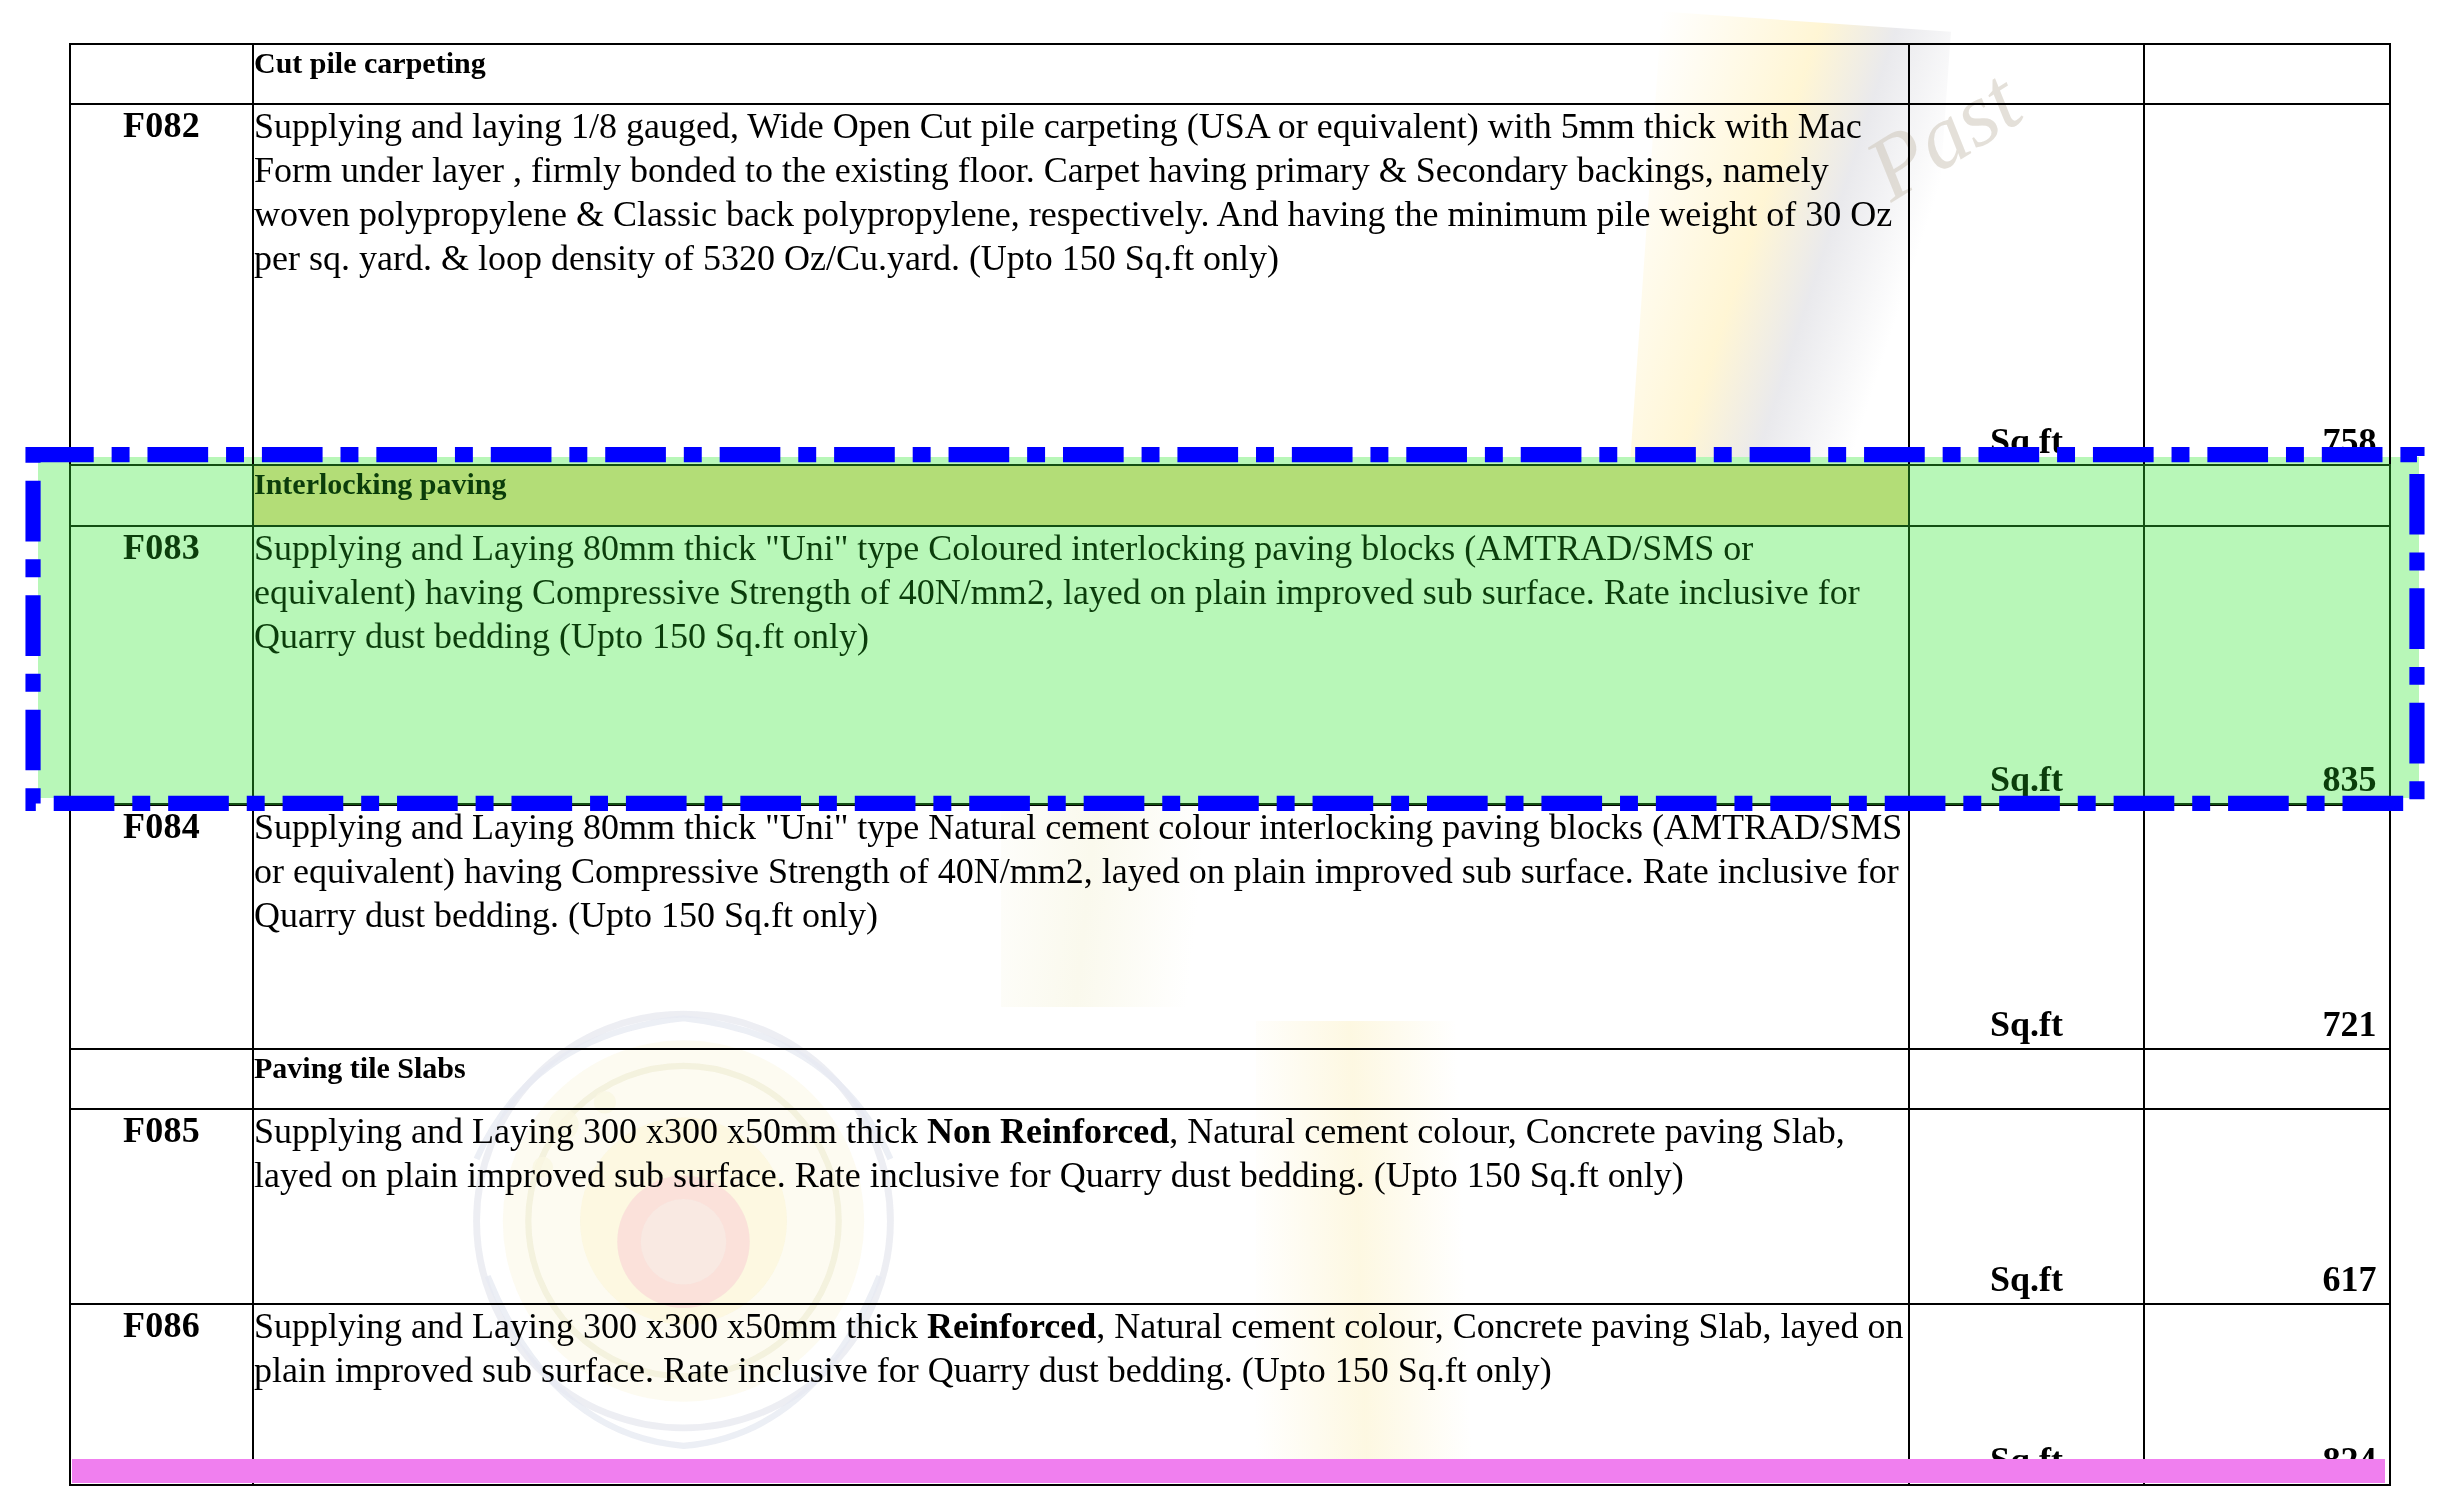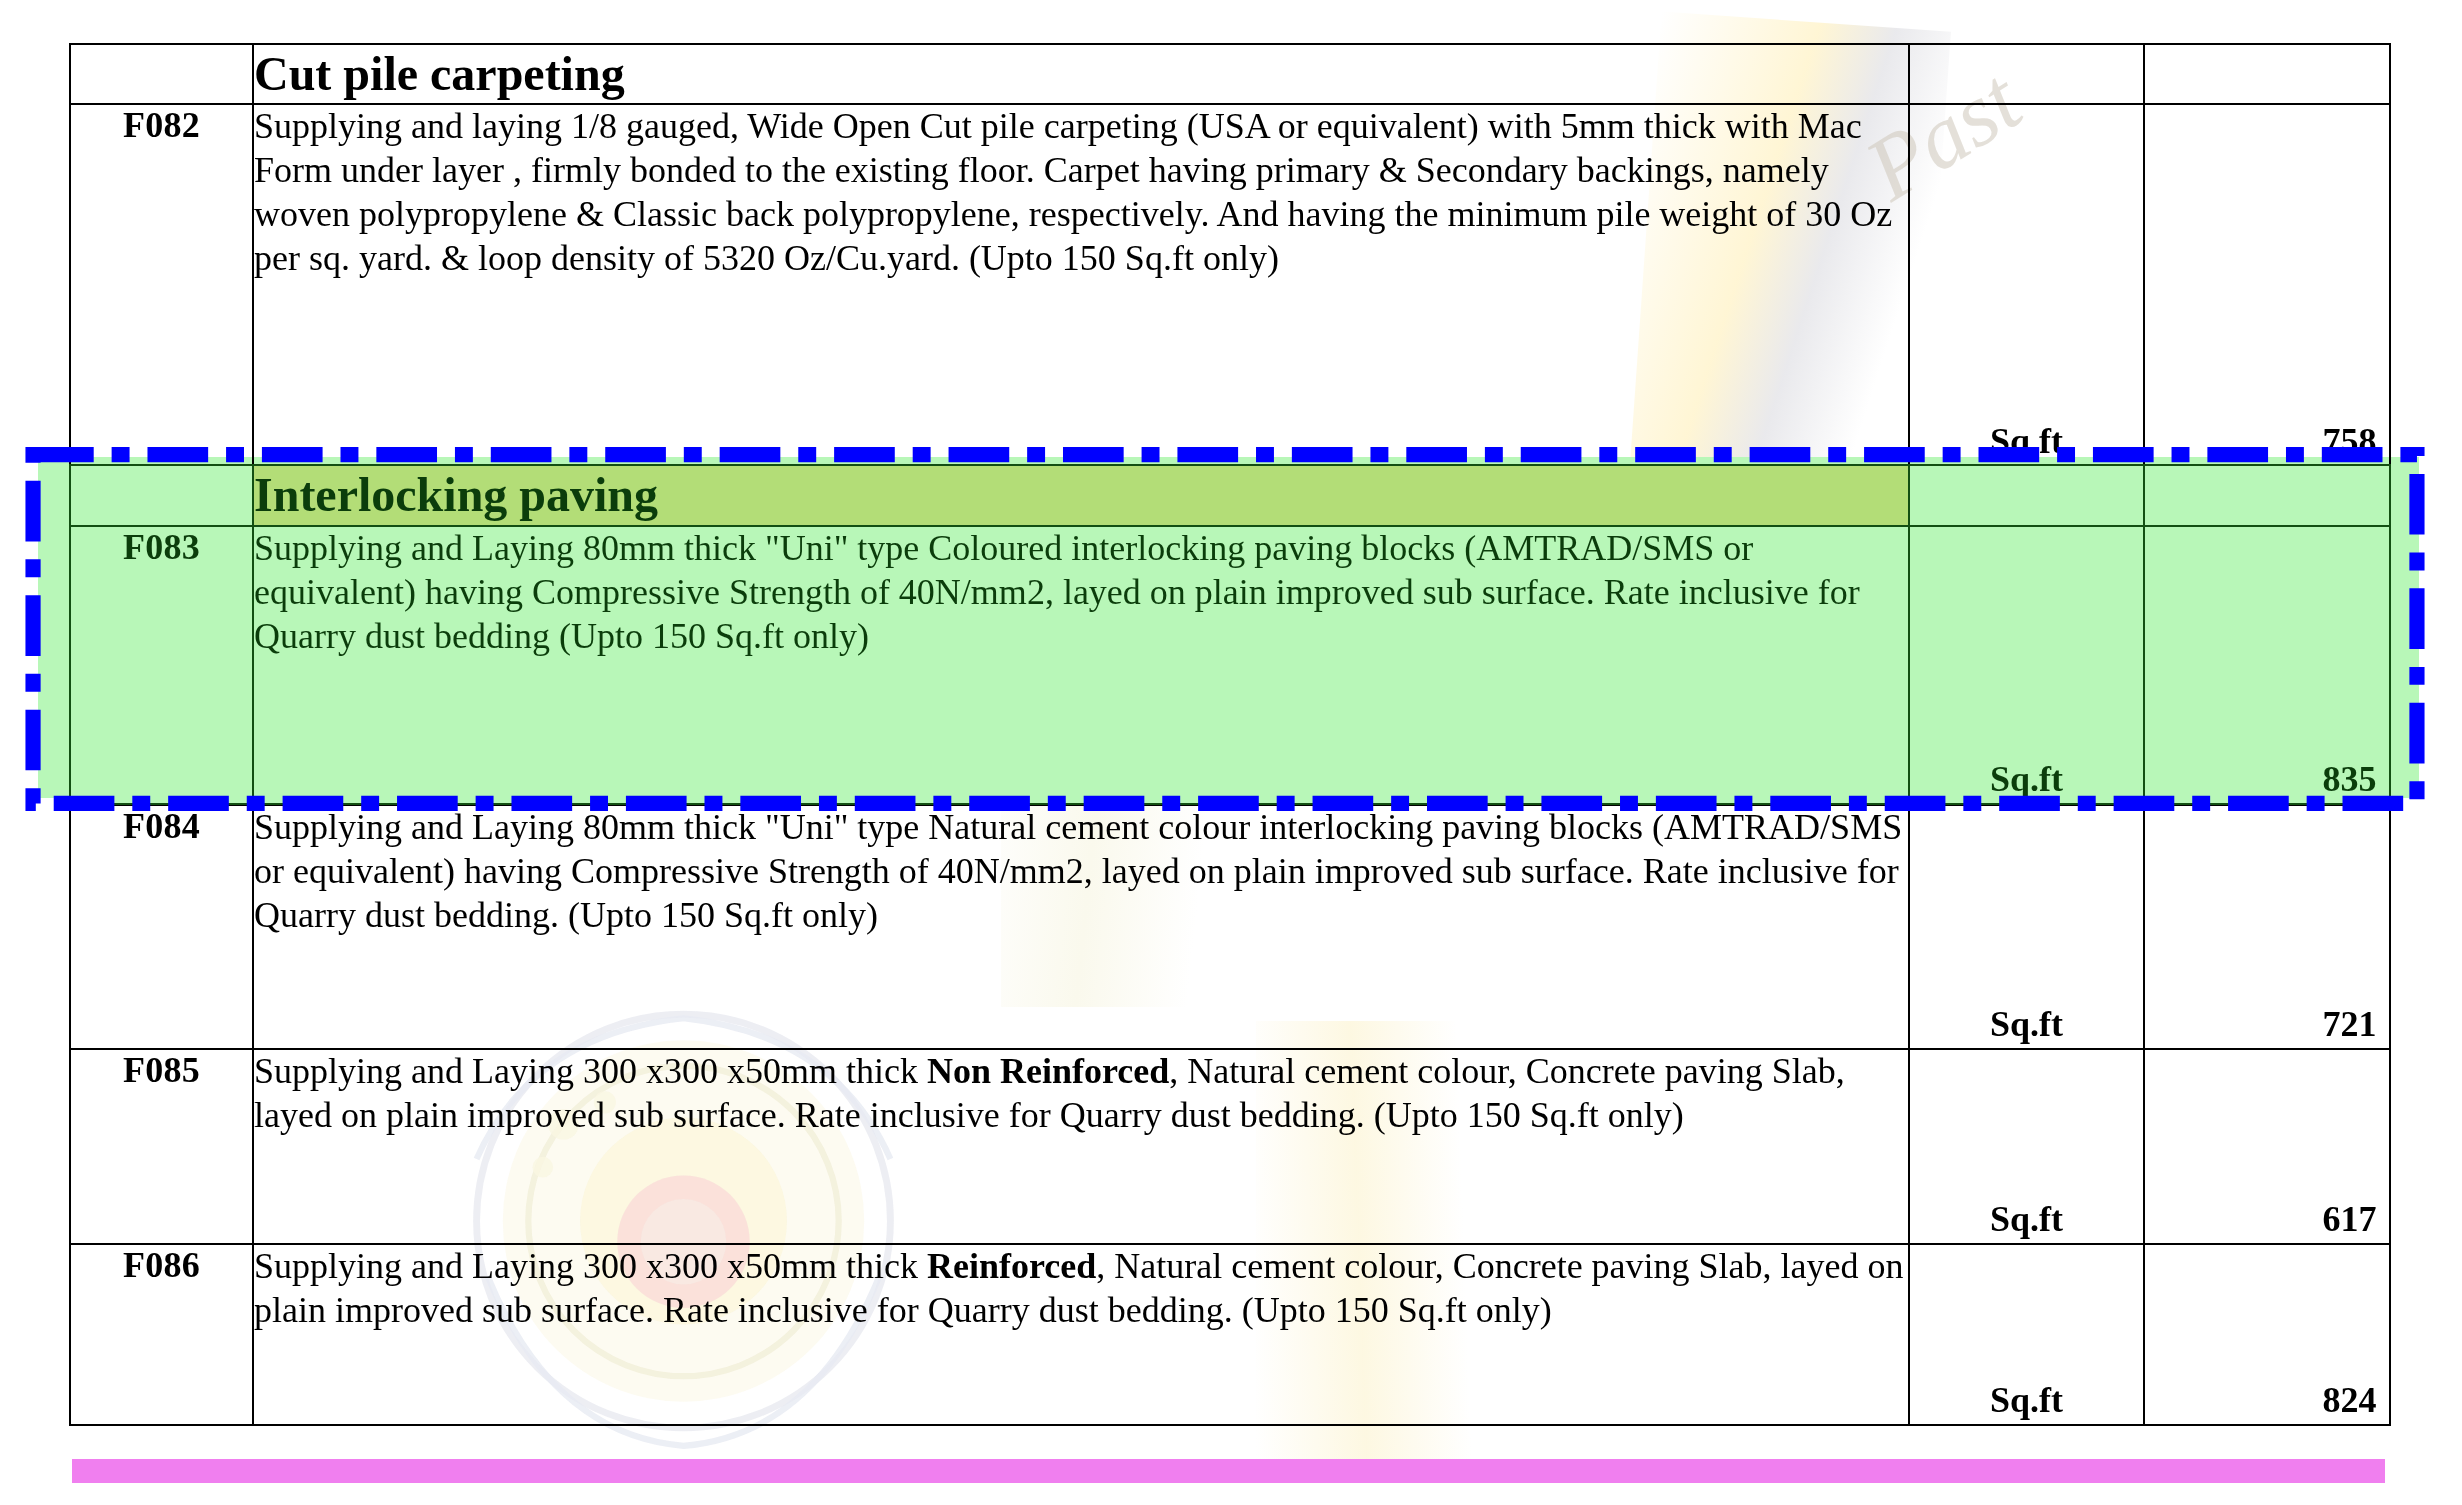--- a/index.html
+++ b/index.html
@@ -56,21 +56,21 @@
 
   .code{
     text-align:center;font-weight:bold;font-size:36px;
     line-height:1.12;padding:4.1px 0 0 0;letter-spacing:0.3px;margin-top:44px;
   }
   .desc{
     font-size:36px;line-height:1.22;
     padding:2.8px 9.7px 2.8px 11px;text-align:left;
   }
   .grp{
-    font-weight:bold;font-size:48px;line-height:1.2;
+    font-weight:bold;font-size:30px;line-height:1.2;
     padding:5.5px 0 7px 11px;background:#FBD5B5;
   }
   .unit,.rate-val{
     font-weight:bold;font-size:36px;
   }
   .unit-in,.rate-in{
     display:flex;height:100%;align-items:flex-end;
     box-sizing:border-box;
     border-radius:27px;
   }
@@ -208,20 +208,26 @@
               <span>Sq.ft</span>
             </div>
       </td>
       <td>
         <div class="rate-in rate-val">
               <span>721</span>
             </div>
       </td>
     </tr>
 
+    <tr class="h-grp">
+      <td></td>
+      <td class="grp">Paving tile Slabs</td>
+      <td></td>
+      <td></td>
+    </tr>
 
     <tr class="r085">
       <td class="code">F085</td>
       <td class="desc"><span>Supplying and Laying 300 x300 x50mm thick </span><b>Non Reinforced</b><span>, Natural cement colour,  Concrete paving Slab, layed on plain improved sub surface. Rate inclusive for Quarry dust bedding. (Upto 150 Sq.ft only)</span></td>
       <td>
         <div class="unit-in unit">
               <span>Sq.ft</span>
             </div>
       </td>
       <td>

